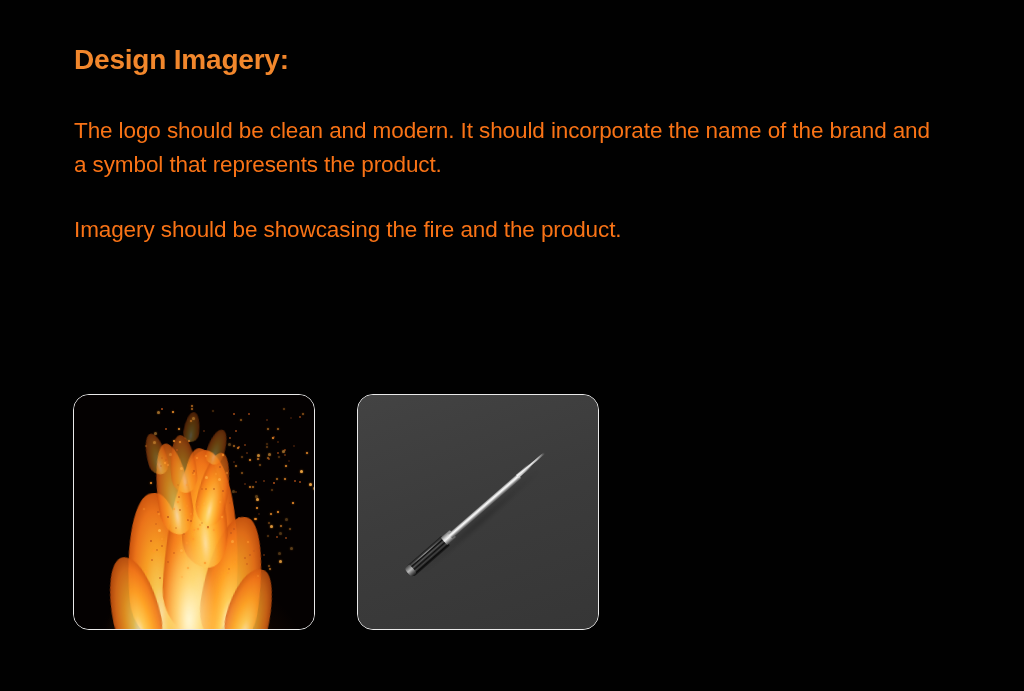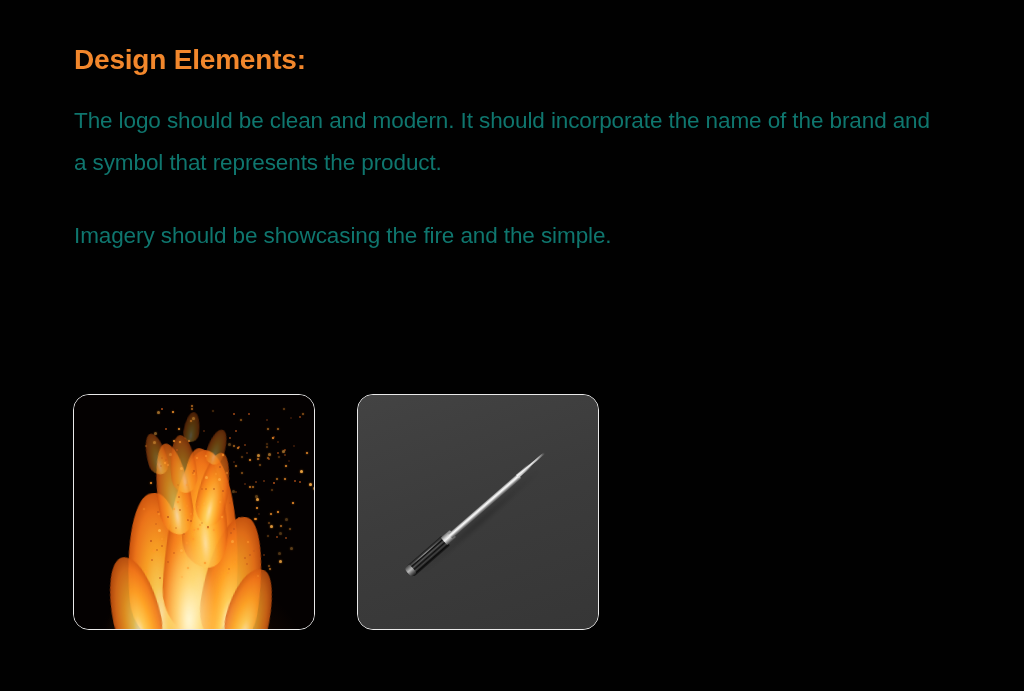--- a/index.html
+++ b/index.html
@@ -34,26 +34,26 @@
   }
 
   
   .body-copy {
     position: absolute;
     left: 74px;
     top: 98px;
     width: 880px;
   }
   .para {
-    color: #0f766e;
+    color: #f97316;
     font-size: 22.5px;
     font-weight: 400;
-    line-height: 42px;
+    line-height: 34px;
     letter-spacing: -0.1px;
-    margin: 2px 0 31px 0;
+    margin: 16px 0 31px 0;
     max-width: 868px;
   }
   .para.p2 { max-width: 840px; }
   .para.p3 { margin-bottom: 0; }
 
   
   .cards {
     position: absolute;
     left: 73px;
     top: 394px;
@@ -217,25 +217,25 @@
     width: 168px; height: 5px;
     background: radial-gradient(ellipse at 50% 50%, rgba(0,0,0,0.45), rgba(0,0,0,0) 72%);
     filter: blur(2.4px);
   }
 </style>
 </head>
 <body>
 
 <div class="slide">
 
-  <div class="heading">Design Elements:</div>
+  <div class="heading">Design Imagery:</div>
 
   <div class="body-copy">
     <p class="para p1">The logo should be clean and modern. It should incorporate the name of the brand and a symbol that represents the product.</p>
-    <p class="para p3">Imagery should be showcasing the fire and the simple.</p>
+    <p class="para p3">Imagery should be showcasing the fire and the product.</p>
   </div>
 
   <div class="cards">
 
     <div class="card card-fire">
       <div class="card-inner">
         <div class="fire-bg"></div>
         <div class="flame f1"></div>
         <div class="flame f2"></div>
         <div class="flame f3"></div>

